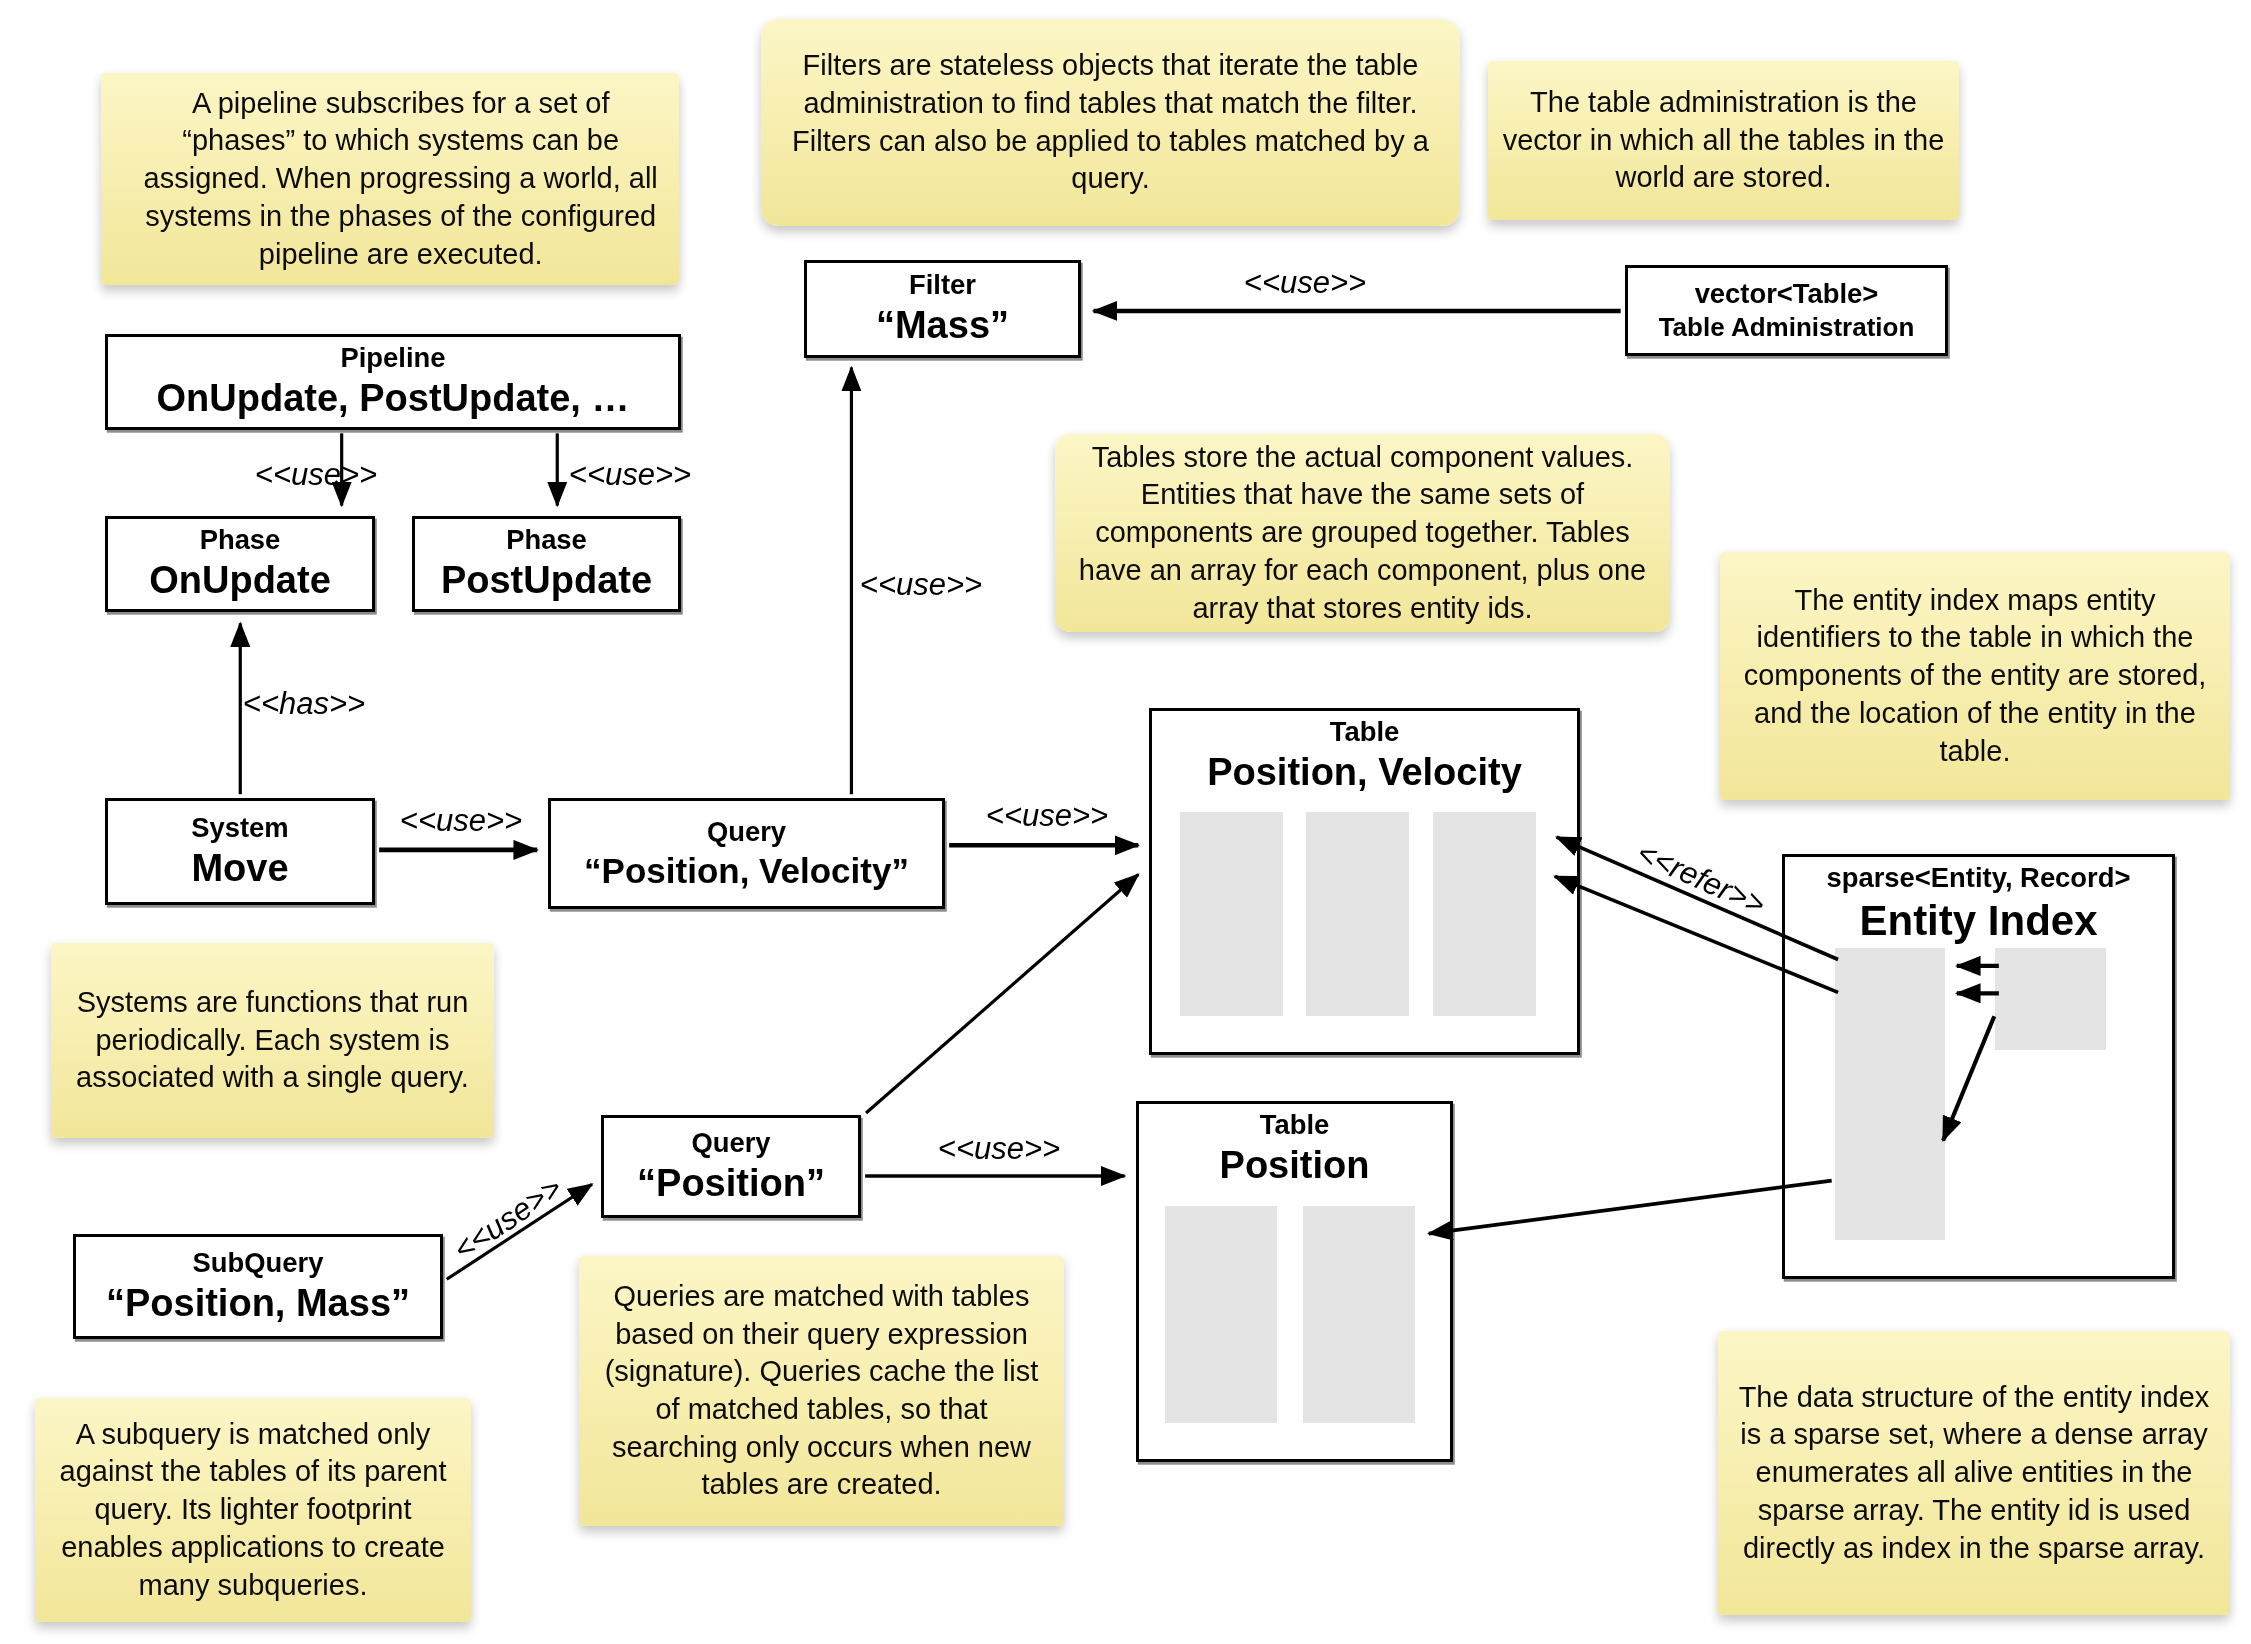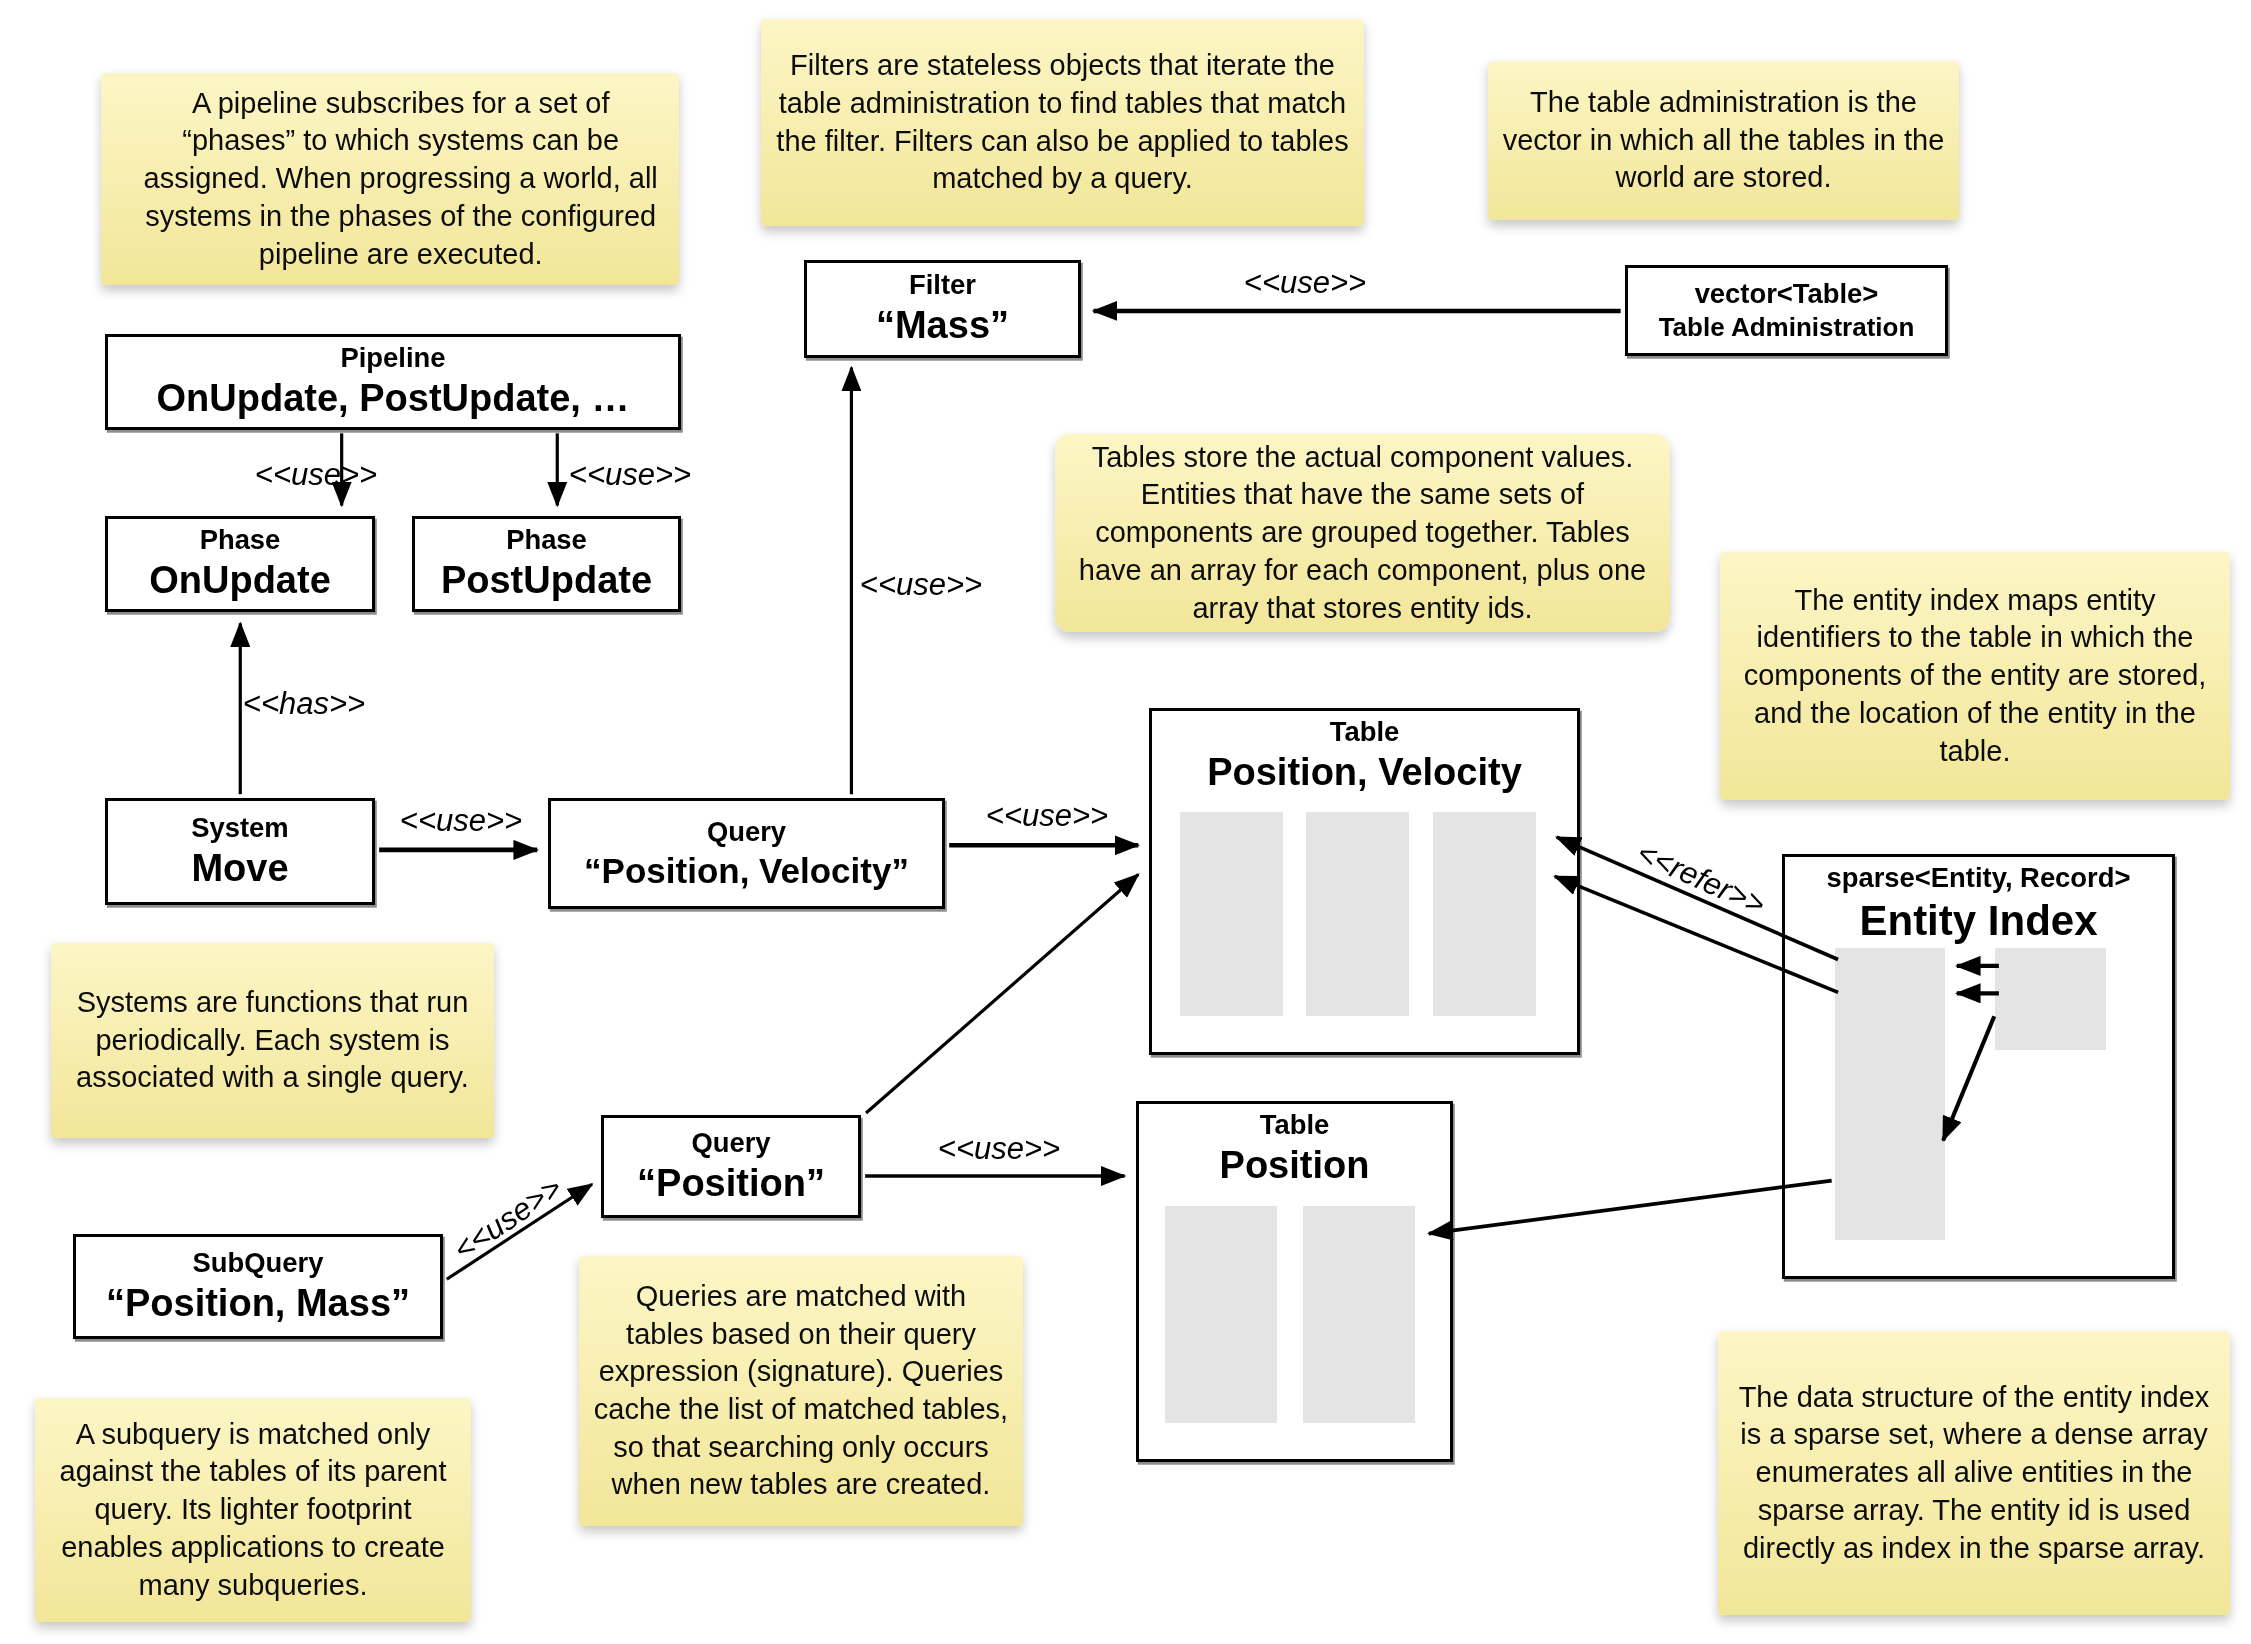--- a/index.html
+++ b/index.html
@@ -27,36 +27,36 @@
   svg.wires{position:absolute;left:0;top:0;pointer-events:none;}
 </style>
 </head>
 <body>
 
 <div class="canvas">
 
   <div class="note" style="left:101px;top:73px;width:578px;height:212px;padding-left:36px;">
       <span>A pipeline subscribes for a set of “phases” to which systems can be assigned. When progressing a world, all systems in the phases of the configured pipeline are executed.</span>
     </div>
-  <div class="note" style="left:761px;top:19px;width:603px;height:207px;">
+  <div class="note" style="left:761px;top:19px;width:699px;height:207px;border-radius:18px;">
       <span>Filters are stateless objects that iterate the table administration to find tables that match the filter. Filters can also be applied to tables matched by a query.</span>
     </div>
   <div class="note" style="left:1488px;top:61px;width:471px;height:159px;">
       <span>The table administration is the vector in which all the tables in the world are stored.</span>
     </div>
   <div class="note" style="left:1055px;top:434px;width:615px;height:198px;border-radius:15px;">
       <span>Tables store the actual component values. Entities that have the same sets of components are grouped together. Tables have an array for each component, plus one array that stores entity ids.</span>
     </div>
   <div class="note" style="left:1720px;top:552px;width:510px;height:248px;">
       <span>The entity index maps entity identifiers to the table in which the components of the entity are stored, and the location of the entity in the table.</span>
     </div>
   <div class="note" style="left:23px;top:943px;width:443px;height:195px;margin-left:28px;">
       <span>Systems are functions that run periodically. Each system is associated with a single query.</span>
     </div>
-  <div class="note" style="left:579px;top:1256px;width:444px;height:270px;">
+  <div class="note" style="left:579px;top:1256px;width:485px;height:270px;">
       <span>Queries are matched with tables based on their query expression (signature). Queries cache the list of matched tables, so that searching only occurs when new tables are created.</span>
     </div>
   <div class="note" style="left:35px;top:1398px;width:436px;height:224px;">
       <span>A subquery is matched only against the tables of its parent query. Its lighter footprint enables applications to create many subqueries.</span>
     </div>
   <div class="note" style="left:1718px;top:1331px;width:512px;height:284px;">
       <span>The data structure of the entity index is a sparse set, where a dense array enumerates all alive entities in the sparse array. The entity id is used directly as index in the sparse array.</span>
     </div>
 
   <div class="node" style="left:105px;top:334px;width:576px;height:96px;">

